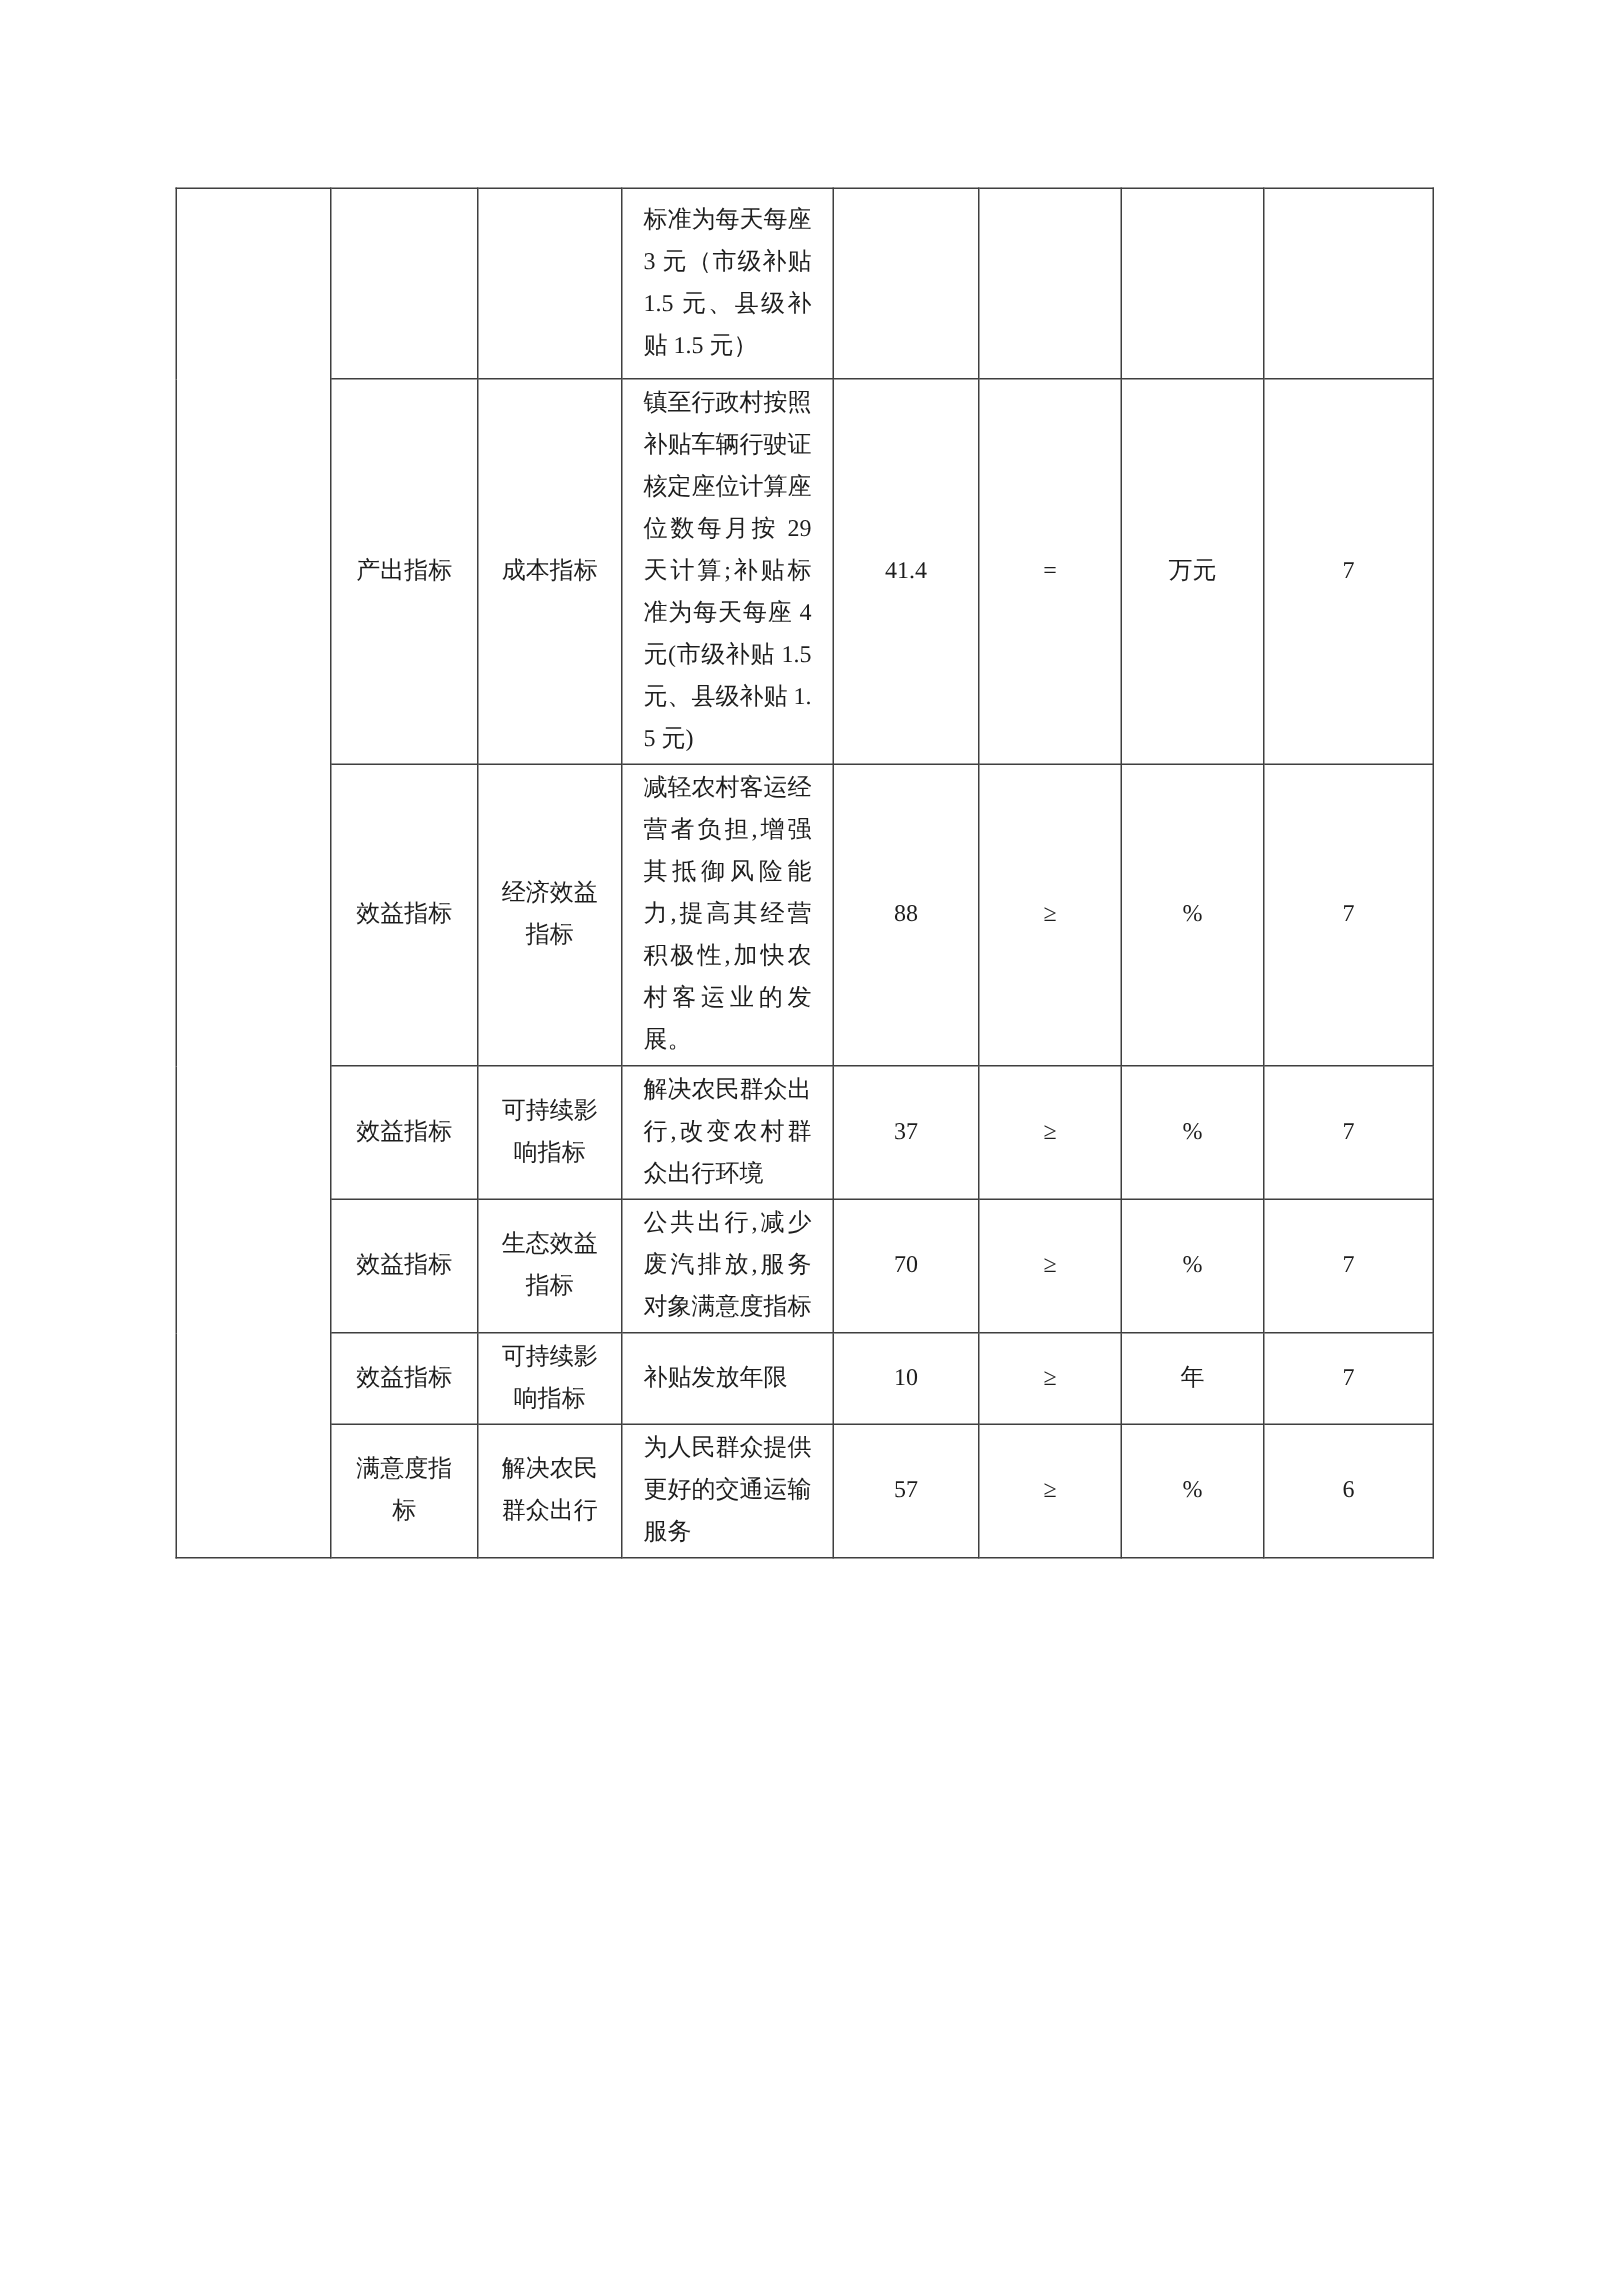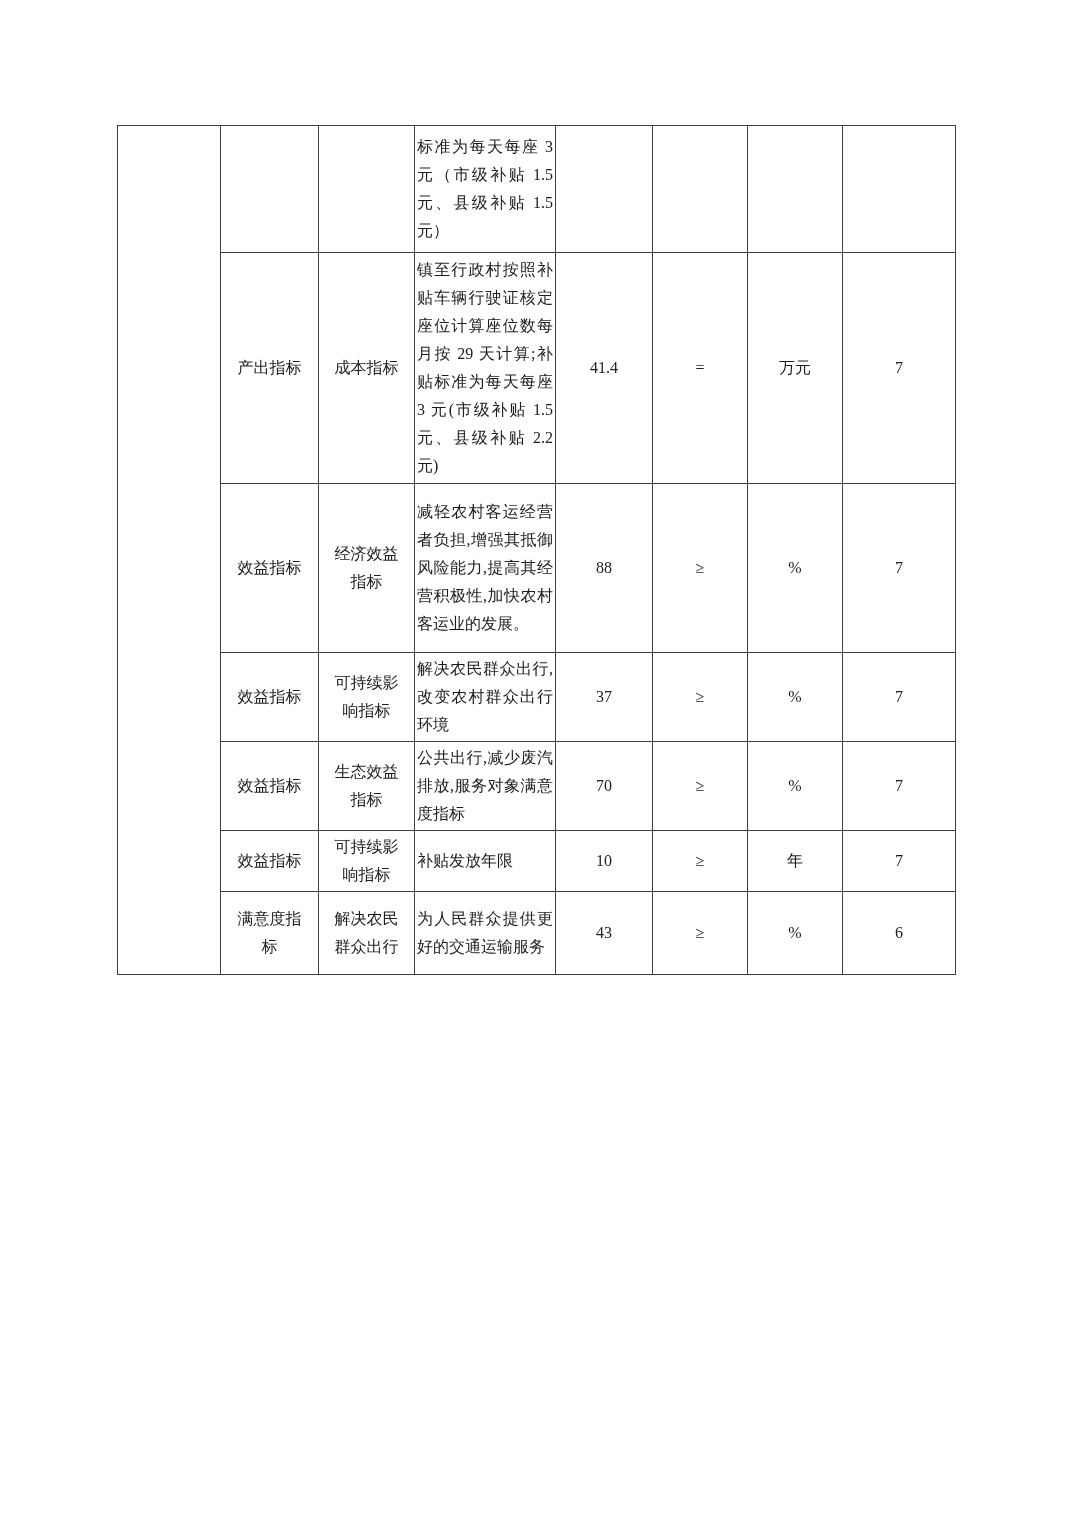--- a/index.html
+++ b/index.html
@@ -30,21 +30,21 @@
     color: #1d1d1d;
     text-align: center;
     vertical-align: middle;
     padding: 2px 10px;
     overflow: hidden;
     word-break: break-all;
   }
   table.indicator-table td.desc-cell {
     text-align: justify;
     text-align-last: left;
-    padding: 2px 2px;
+    padding: 2px 14px;
     font-family: Liberation Serif, serif;
   }
   table.indicator-table td.gutter-cell {
     padding: 0;
   }
 </style>
 </head>
 <body>
 
 <div class="page">
@@ -66,21 +66,21 @@
         <td></td>
         <td class="desc-cell">标准为每天每座 3 元（市级补贴 1.5 元、县级补贴 1.5 元）</td>
         <td></td>
         <td></td>
         <td></td>
         <td></td>
       </tr>
       <tr style="height:231px;">
         <td>产出指标</td>
         <td>成本指标</td>
-        <td class="desc-cell">镇至行政村按照补贴车辆行驶证核定座位计算座位数每月按 29 天计算;补贴标准为每天每座 3 元(市级补贴 1.5 元、县级补贴 2.2 元)</td>
+        <td class="desc-cell">镇至行政村按照补贴车辆行驶证核定座位计算座位数每月按 29 天计算;补贴标准为每天每座 4 元(市级补贴 1.5 元、县级补贴 1.5 元)</td>
         <td>41.4</td>
         <td>=</td>
         <td>万元</td>
         <td>7</td>
       </tr>
       <tr style="height:169px;">
         <td>效益指标</td>
         <td>经济效益指标</td>
         <td class="desc-cell">减轻农村客运经营者负担,增强其抵御风险能力,提高其经营积极性,加快农村客运业的发展。</td>
         <td>88</td>
@@ -112,20 +112,20 @@
         <td class="desc-cell">补贴发放年限</td>
         <td>10</td>
         <td>≥</td>
         <td>年</td>
         <td>7</td>
       </tr>
       <tr style="height:83px;">
         <td>满意度指标</td>
         <td>解决农民群众出行</td>
         <td class="desc-cell">为人民群众提供更好的交通运输服务</td>
-        <td>43</td>
+        <td>57</td>
         <td>≥</td>
         <td>%</td>
         <td>6</td>
       </tr>
     </tbody>
   </table>
 </div>
 
 </body></html>

